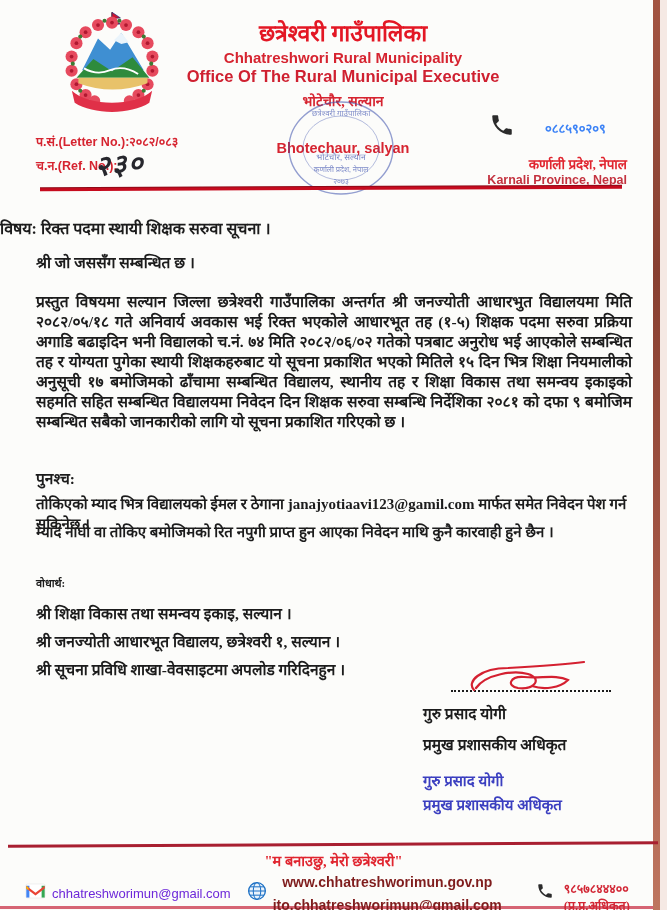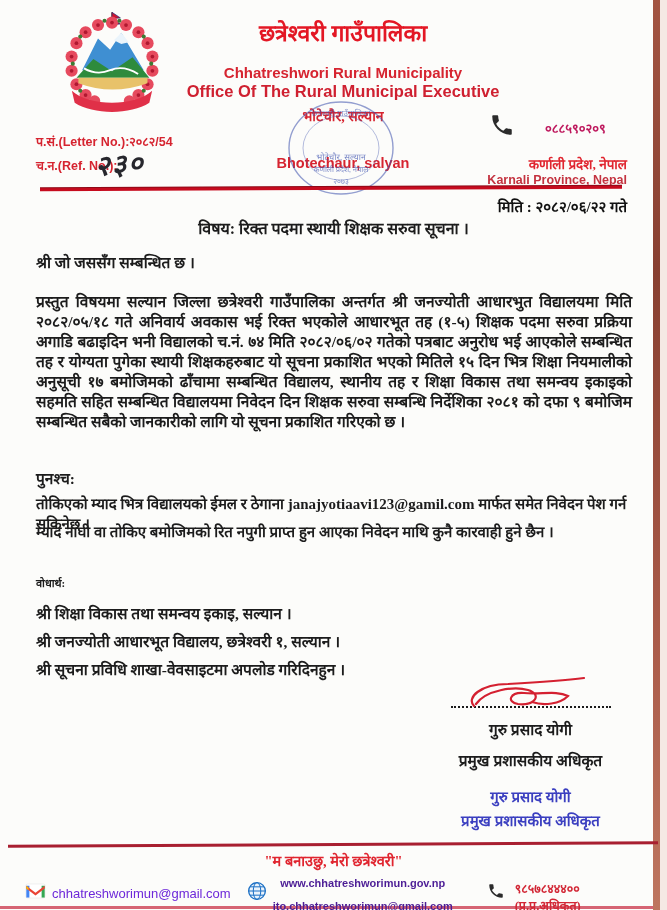--- a/index.html
+++ b/index.html
@@ -13,64 +13,64 @@
   .edge-strip { position:absolute; top:0; bottom:0; right:7px; width:7px;
     background:linear-gradient(#9b4632,#7d2f1f 30%,#a34d3a 70%,#b86a52); opacity:.92; }
   .edge-light { position:absolute; top:0; bottom:0; right:0; width:7px; background:#f5e9e4; }
   .bottom-line { position:absolute; left:0; right:14px; bottom:1px; height:3px; background:#cf4a5c; opacity:.85; }
 
   .abs { position:absolute; }
 
   
   .hdr-center { left:168px; top:16px; width:350px; text-align:center; }
   .np-title-1 { font-size:23px; font-weight:700; color:#e31724; }
-  .en-title-1 { font-size:15px; font-weight:700; color:#d62430; font-family:"Liberation Sans",sans-serif; margin-top:16px; }
+  .en-title-1 { font-size:15px; font-weight:700; color:#d62430; font-family:"Liberation Sans",sans-serif; margin-top:1px; }
   .np-title-2 { font-size:26px; font-weight:700; color:#e31724; margin-top:3px; letter-spacing:1px; }
   .en-title-2 { font-size:16.5px; font-weight:700; color:#cf2030; font-family:"Liberation Sans",sans-serif; margin-top:1px; }
   .np-addr { font-size:14px; font-weight:700; color:#d62430; margin-top:5px; }
   .en-addr { font-size:14.5px; font-weight:700; color:#d62430; font-family:"Liberation Sans",sans-serif;margin-top:30px; }
 
   .letterno { left:36px; top:133px; font-family:"Liberation Sans",sans-serif; font-size:12.5px; font-weight:700; color:#d62430; }
   .refno { left:36px; top:157px; font-family:"Liberation Sans",sans-serif; font-size:12.5px; font-weight:700; color:#d62430; }
   .ref-hand { left:95px; top:144px; font-size:28px; font-style:italic; font-weight:700;
     color:#27272d; font-family:"DejaVu Serif",serif; transform:rotate(-5deg); letter-spacing:2px; }
 
-  .phone-top-num { left:545px; top:119px; font-size:13px; font-weight:700; color:#be185d; }
+  .phone-top-num { left:545px; top:119px; font-size:13px; font-weight:700; color:#3b82f6; }
   .province { right:40px; top:155px; text-align:right; }
   .province .np { font-size:13.5px; font-weight:700; color:#e0252f; }
   .province .en { font-size:12.5px; font-weight:700; color:#c43340; font-family:"Liberation Sans",sans-serif; }
 
   .rule1 { left:40px; top:187px; width:582px; height:3px; background:#c60b1e;
     box-shadow:0 -1px 0 #8f0a18; transform:rotate(-0.25deg); }
   .date { right:40px; top:196px; font-size:15px; font-weight:700; color:#111; }
 
-  .subject { left:0; right:0; top:217px; text-align:center; font-size:16px; font-weight:700; }
+  .subject { left:0; right:0; top:217px; font-size:16px; font-weight:700; }
   .salutation { left:36px; top:251px; font-size:15.5px; font-weight:700; }
   .bodytext { left:36px; top:292px; width:596px; font-size:15.5px; font-weight:700;
     line-height:20px; text-align:justify; }
   .ps-label { left:36px; top:467px; font-size:15.5px; font-weight:700; }
   .ps1 { left:36px; top:493px; width:605px; font-size:15px; font-weight:700; }
   .ps2 { left:36px; top:521px; width:605px; font-size:15px; font-weight:700; }
   .cc-label { left:36px; top:575px; font-size:11px; font-weight:700; }
   .cc-list { left:36px; top:600px; list-style:none; font-size:15.5px; font-weight:700; line-height:28px; }
 
-  .sig-block { left:423px; top:676px; width:215px; text-align:center; }
+  .sig-block { left:423px; top:660px; width:215px; text-align:left; }
   .sig-svg { display:block; margin:0 auto -12px auto; }
   .sig-dots { width:160px; margin:0 auto; border-bottom:2.5px dotted #1b1b1b; height:1px; }
   .sig-name { font-size:15.5px; font-weight:700; margin-top:10px; }
   .sig-title { font-size:15.5px; font-weight:700; margin-top:9px; }
   .stamp-name { font-size:15px; font-weight:700; color:#3b3fc0; margin-top:15px; }
   .stamp-title { font-size:15px; font-weight:700; color:#3b3fc0; margin-top:4px; }
 
   .footer-rule { left:8px; top:843px; width:650px; height:2.5px; background:#a81f30; transform:rotate(-0.3deg); }
   .slogan { left:0; right:0; top:850px; text-align:center; font-size:14.5px; font-weight:700; color:#e0252f; }
   .footer-row { left:25px; right:25px; top:870px; display:flex; align-items:center; justify-content:center; gap:6px; }
   .f-email1 { font-size:13px; font-weight:400; color:#6d28d9; font-family:"Liberation Sans",sans-serif; }
   .f-mid { text-align:center; line-height:1.45; }
-  .f-site, .f-email2 { font-size:11px; font-weight:700; color:#4c1d95; font-family:"Liberation Sans",sans-serif;margin-top:38px; }
+  .f-site, .f-email2 { font-size:14px; font-weight:700; color:#7f1d1d; font-family:"Liberation Sans",sans-serif;margin-top:38px; }
   .f-phone { font-size:12.5px; font-weight:700; color:#d22735; margin-left:4px;margin-top:8px; }
   .gap-l { margin-left:10px; } .gap-xl { margin-left:28px; }
 
   .stamp-wrap { left:282px; top:98px; opacity:.8; }
 </style>
 </head>
 <body>
 
 <div class="page">
 
@@ -154,41 +154,40 @@
       <ellipse cx="59" cy="50" rx="52" ry="46" fill="none" stroke="#4054ae" stroke-width="1.4" opacity="0.7"></ellipse>
       <ellipse cx="59" cy="50" rx="38" ry="32" fill="none" stroke="#4054ae" stroke-width="0.9" opacity="0.55"></ellipse>
       <text x="59" y="18" text-anchor="middle" font-size="8" fill="#3a4fae" opacity="0.8">छत्रेश्वरी गाउँपालिका</text>
       <text x="59" y="62" text-anchor="middle" font-size="8.5" fill="#3a4fae" opacity="0.85">भोटेचौर, सल्यान</text>
       <text x="59" y="74" text-anchor="middle" font-size="7.5" fill="#3a4fae" opacity="0.85">कर्णाली प्रदेश, नेपाल</text>
       <text x="59" y="86" text-anchor="middle" font-size="7.5" fill="#3a4fae" opacity="0.8">२०७३</text>
     </svg>
   </div>
 
   <div class="abs letterno">
-    <span>प.सं.(Letter No.):</span><span>२०८२/54</span>
+    <span>प.सं.(Letter No.):</span><span>२०८२/०८३</span>
   </div>
   <div class="abs refno">
     <span>च.न.(Ref. No.):</span>
   </div>
   <div class="abs ref-hand">२३०</div>
 
   <div class="abs" style="left:489px; top:112px;">
     <svg width="26" height="26" viewBox="0 0 24 24">
         <path fill="#2b2b2b" d="M6.6 10.8c1.4 2.8 3.8 5.1 6.6 6.6l2.2-2.2c.3-.3.7-.4 1-.2 1.1.4 2.3.6 3.6.6.6 0 1 .4 1 1V20c0 .6-.4 1-1 1C10.6 21 3 13.4 3 4c0-.6.4-1 1-1h3.5c.6 0 1 .4 1 1 0 1.2.2 2.4.6 3.6.1.3 0 .7-.2 1l-2.3 2.2z"></path>
       </svg>
   </div>
   <div class="abs phone-top-num">०८८५९०२०९</div>
 
   <div class="abs province">
     <div class="np">कर्णाली प्रदेश, नेपाल</div>
     <div class="en">Karnali Province, Nepal</div>
   </div>
 
   <div class="abs rule1"></div>
-  <div class="abs date">मिति : २०८२/०६/२२ गते</div>
 
   <div class="abs subject">विषय: रिक्त पदमा स्थायी शिक्षक सरुवा सूचना  ।</div>
   <div class="abs salutation">श्री जो जससँग सम्बन्धित छ ।</div>
 
   <div class="abs bodytext">प्रस्तुत विषयमा सल्यान जिल्ला छत्रेश्वरी गाउँपालिका अन्तर्गत श्री जनज्योती आधारभुत विद्यालयमा मिति २०८२/०५/१८ गते अनिवार्य अवकास भई रिक्त भएकोले आधारभूत तह (१-५) शिक्षक पदमा सरुवा प्रक्रिया अगाडि बढाइदिन भनी विद्यालको च.नं. ७४ मिति २०८२/०६/०२ गतेको पत्रबाट अनुरोध भई आएकोले सम्बन्धित तह र योग्यता पुगेका स्थायी शिक्षकहरुबाट यो सूचना प्रकाशित भएको मितिले १५ दिन भित्र शिक्षा नियमालीको अनुसूची १७ बमोजिमको ढाँचामा सम्बन्धित विद्यालय, स्थानीय तह र शिक्षा विकास तथा समन्वय इकाइको सहमति सहित सम्बन्धित विद्यालयमा निवेदन दिन शिक्षक सरुवा सम्बन्धि निर्देशिका २०८१ को दफा ९ बमोजिम सम्बन्धित सबैको जानकारीको लागि यो सूचना प्रकाशित गरिएको छ ।</div>
 
   <div class="abs ps-label">पुनश्च:</div>
   <div class="abs ps1">
     <span>तोकिएको म्याद भित्र विद्यालयको ईमल र ठेगाना </span><span style="font-family:'Liberation Serif',serif;">janajyotiaavi123@gamil.com</span><span> मार्फत समेत निवेदन पेश गर्न सकिनेछ ।</span>
   </div>

